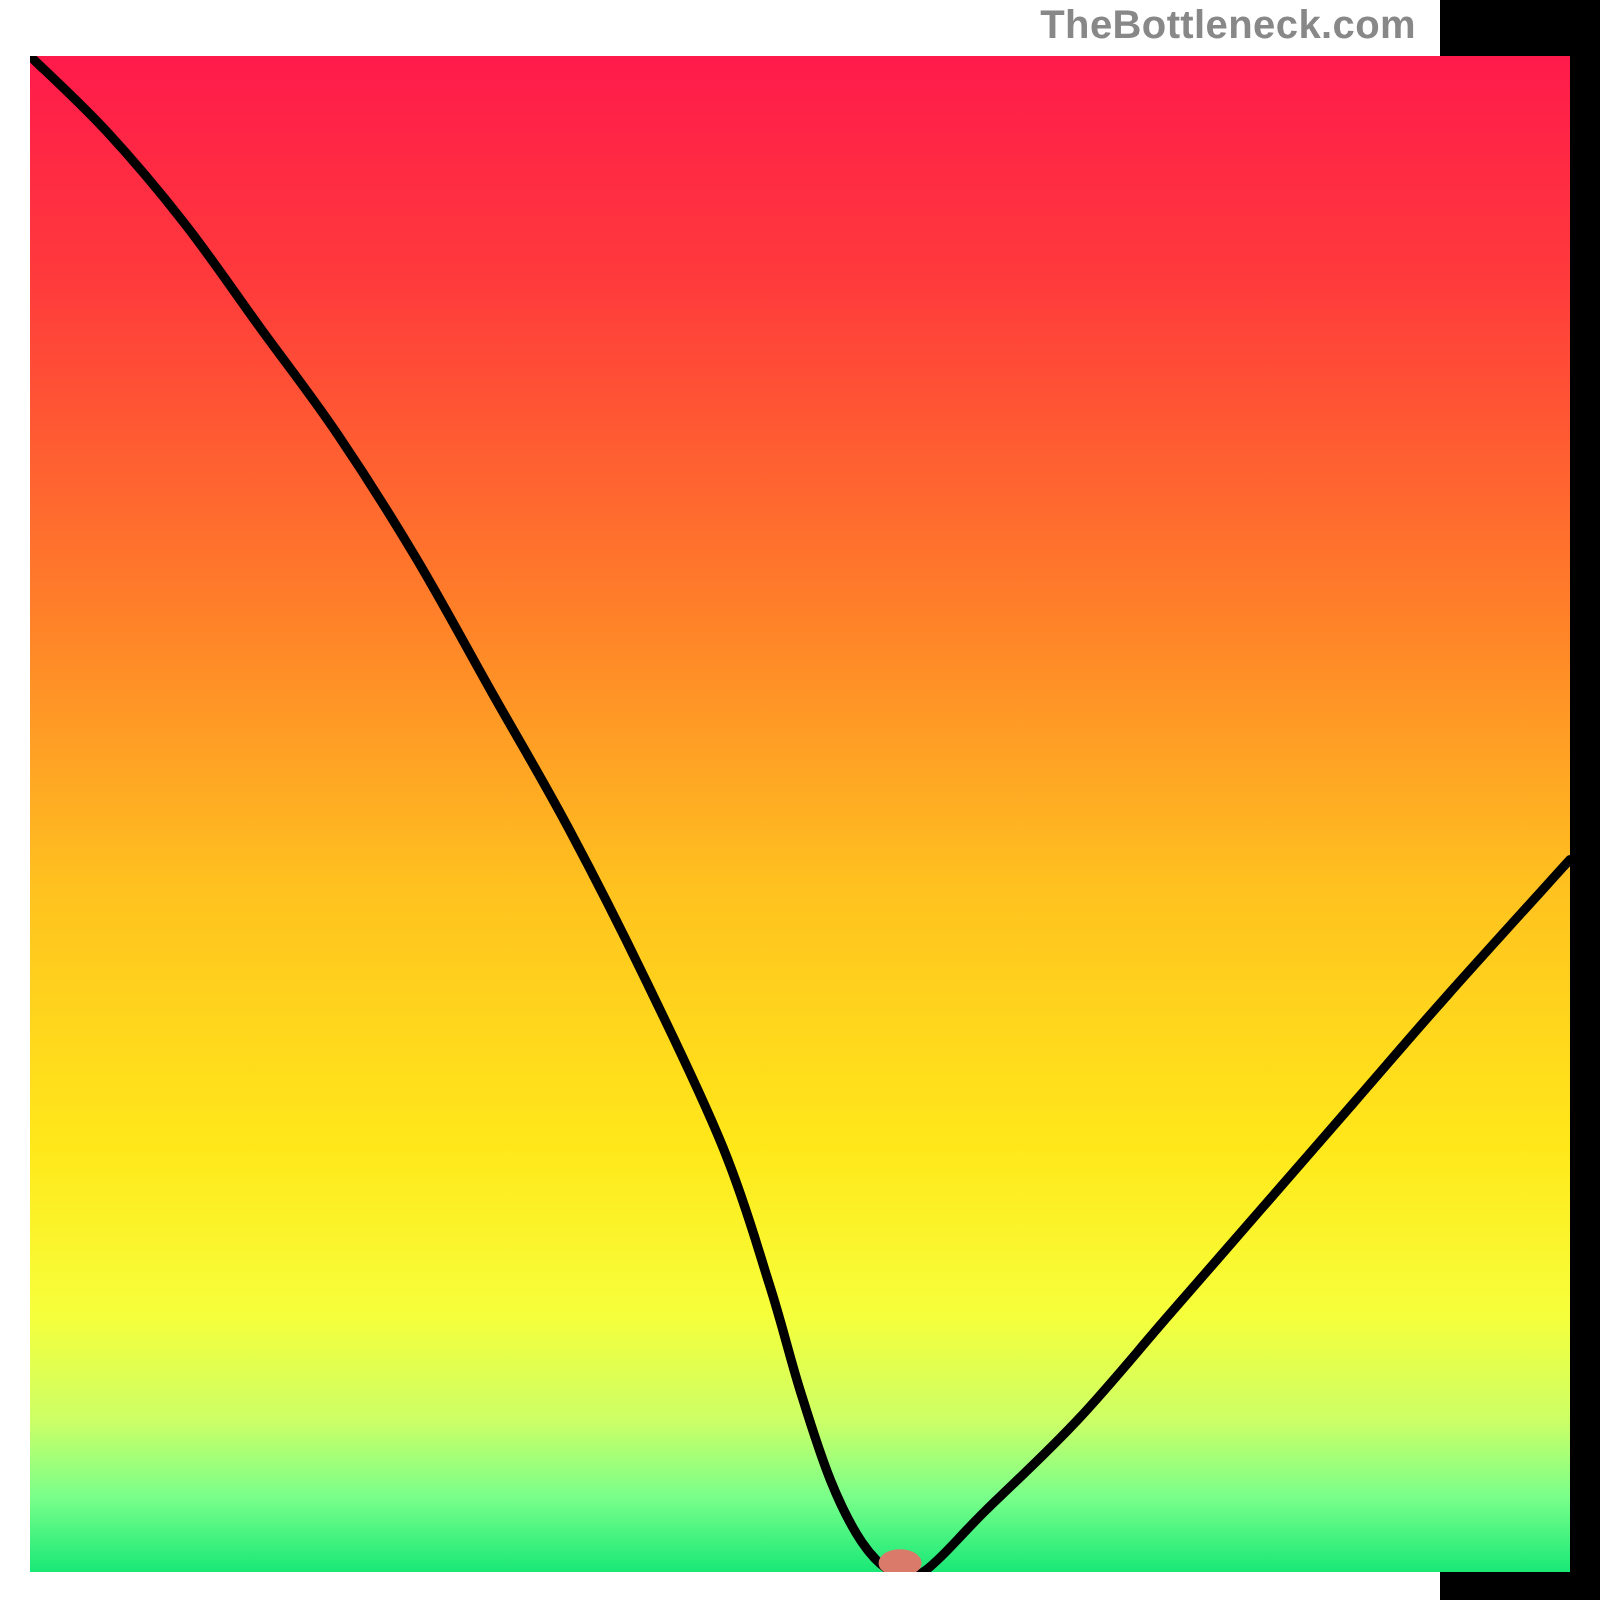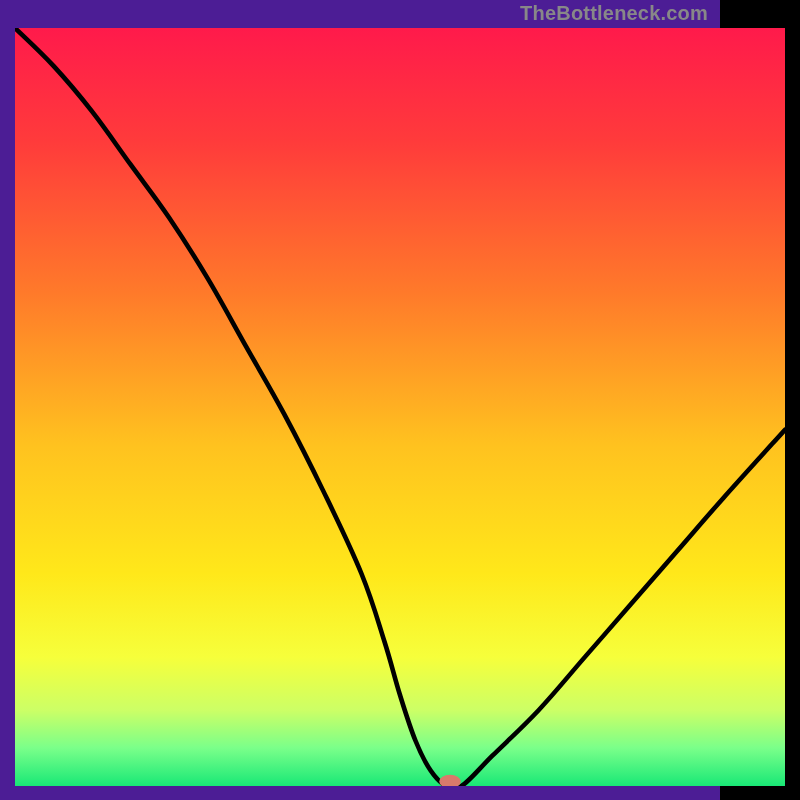--- a/index.html
+++ b/index.html
@@ -8,21 +8,21 @@
     background: #000;
     width: 800px;
     height: 800px;
     overflow: hidden;
     font-family: Arial, Helvetica, sans-serif;
   }
   .outer {
     position: relative;
     width: 720px;
     height: 800px;
-    background: #4c1d95;
+    background: #ffffff;
   }
   .watermark {
     position: absolute;
     top: 2px;
     right: 12px;
     color: #888;
     font-size: 20px;
     font-weight: 600;
     letter-spacing: 0.2px;
     z-index: 5;

